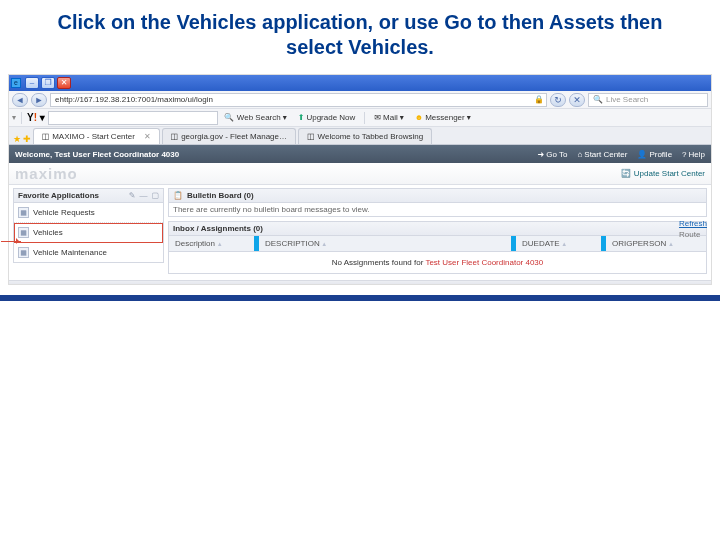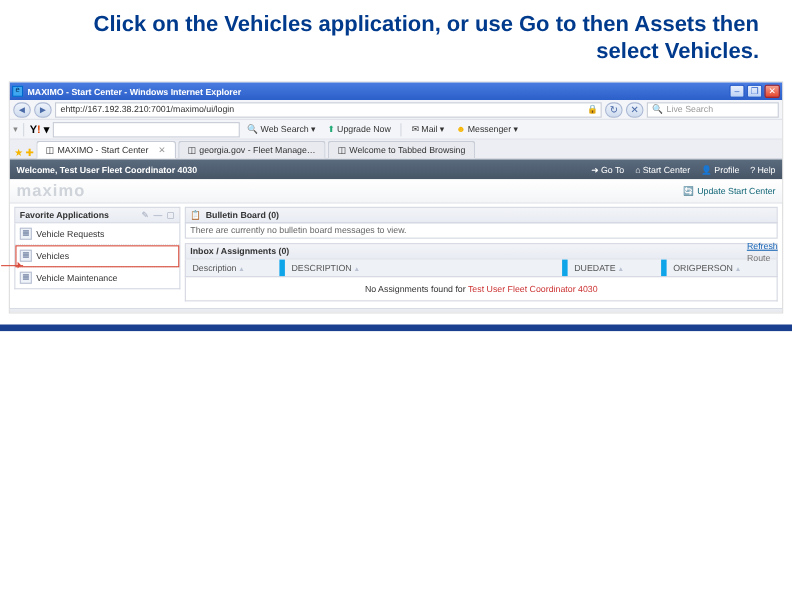--- a/index.html
+++ b/index.html
@@ -1,17 +1,17 @@
 <!DOCTYPE html>
 <html><head>
 <meta charset="utf-8">
 <style>
   * { box-sizing: border-box; margin: 0; padding: 0; font-family: Tahoma, Arial, sans-serif; }
   body { width: 720px; height: 540px; background: #fff; overflow: hidden; }
-  .slide-title { color: #003a8c; font-size: 20px; font-weight: bold; text-align: right; padding: 10px 30px 14px; line-height: 1.25; }
+  .slide-title { color: #003a8c; font-size: 20px; font-weight: bold; text-align: center; padding: 10px 30px 14px; line-height: 1.25; }
   .screenshot { margin: 0 8px 10px 8px; font-size: 8px; color: #333; border: 1px solid #ddd; }
 
   
   .ie-titlebar { background: linear-gradient(#4a7ce0,#2b5fc9); color: #fff; display:flex; align-items:center; height:16px; padding:0 2px; }
   .ie-titlebar .ie-icon { width:10px; height:10px; background:#3fa7f0; border:1px solid #06c; margin-right:4px; font-size:7px; line-height:8px; text-align:center; color:#036; }
   .ie-titlebar .ttl { flex:1; font-size:8px; font-weight:bold; }
   .winbtns { display:flex; gap:2px; }
   .winbtn { width:14px; height:12px; background:linear-gradient(#eaf0fb,#bcd3f5); border:1px solid #2b5fc9; border-radius:2px; font-size:8px; line-height:10px; text-align:center; color:#2b5fc9; }
   .winbtn.close { background: linear-gradient(#f6a090,#e6452a); color:#fff; border-color:#a22; }
 
@@ -85,21 +85,20 @@
 </style>
 </head>
 <body>
 
 <div class="slide-title">Click on the Vehicles application, or use Go to then Assets then select Vehicles.</div>
 
 <div class="screenshot">
 
   <div class="ie-titlebar">
     <span class="ie-icon">e</span>
-    <span class="ttl">MAXIMO - Start Center - Windows Internet Explorer</span>
     <div class="winbtns">
       <div class="winbtn">–</div>
       <div class="winbtn">❐</div>
       <div class="winbtn close">✕</div>
     </div>
   </div>
 
   <div class="ie-row">
     <div class="nav-btn">◄</div>
     <div class="nav-btn">►</div>

